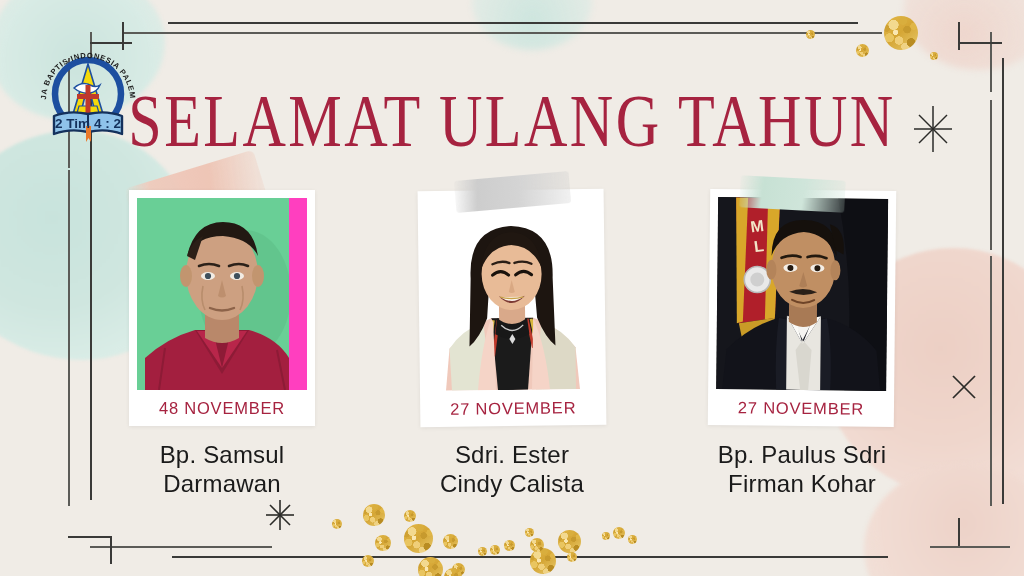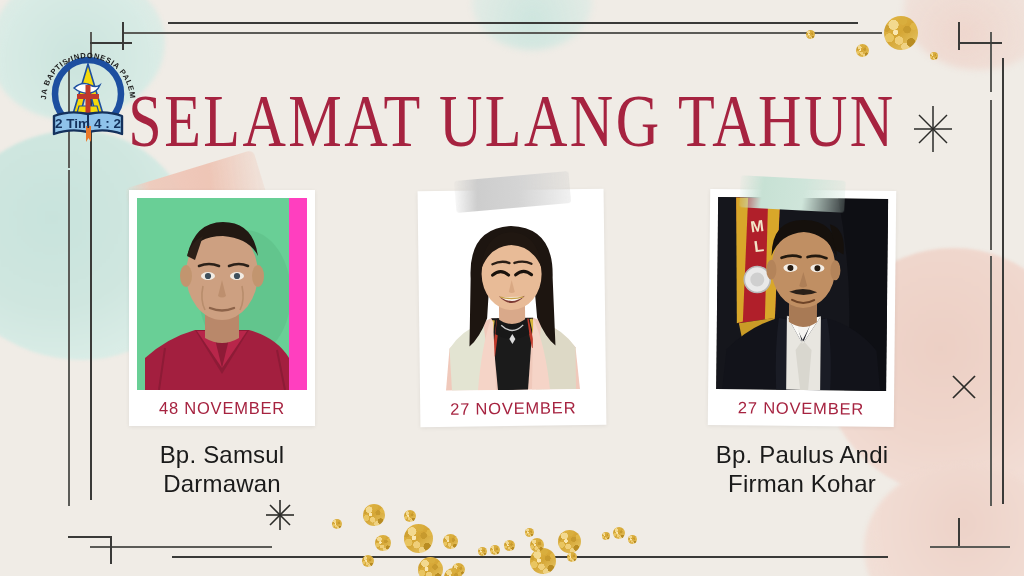--- a/index.html
+++ b/index.html
@@ -378,20 +378,22 @@
             <path d="M72 98 q13 14 26 0 q-13 6 -26 0 z" fill="#7d3b34"></path>
             <path d="M73.5 99 q12 8 23 0 z" fill="#fdf6ef"></path>
             <path d="M73.5 99 q12 3 23 0" stroke="#c8a24a" stroke-width="1.4" fill="none"></path>
 
             <path d="M74 127 q11 11 22 0" stroke="#c9c9c9" stroke-width="1.4" fill="none"></path>
             <path d="M85 136 l-3 5 l3 5 l3 -5 z" fill="#dcdcdc"></path>
           </svg>
         </div>
         <div class="caption">27 NOVEMBER</div>
       </div>
+      <div class="person-name">Sdri. Ester
+Cindy Calista</div>
     </div>
 
     <div class="card-wrap card-3">
       <div class="polaroid">
         <div class="photo" style="background:#141414">
           <svg viewBox="0 0 170 192" width="170" height="192" preserveAspectRatio="none" aria-hidden="true">
             <rect x="0" y="0" width="170" height="192" fill="#15161c"></rect>
 
             <path d="M120 0 L170 0 L170 192 L128 192 Q140 100 120 0 Z" fill="#0e0f14"></path>
 
@@ -446,21 +448,21 @@
 
             <path d="M86 74 l-4 14 q4 3 8 0 z" fill="#ae7f57"></path>
 
             <path d="M72 94 q14 -6 28 0 q-14 6 -28 0 z" fill="#2a2018"></path>
 
             <path d="M75 102 q11 6 22 0" stroke="#6e4428" stroke-width="2.2" fill="none" stroke-linecap="round"></path>
           </svg>
         </div>
         <div class="caption">27 NOVEMBER</div>
       </div>
-      <div class="person-name">Bp. Paulus Andi
+      <div class="person-name">Bp. Paulus Sdri
 Firman Kohar</div>
     </div>
 
   </div>
 
   <div class="blob blob-grey-tape" style="z-index:6;"></div>
   <div class="blob blob-green-tape" style="z-index:6;"></div>
 
 </div>
 

